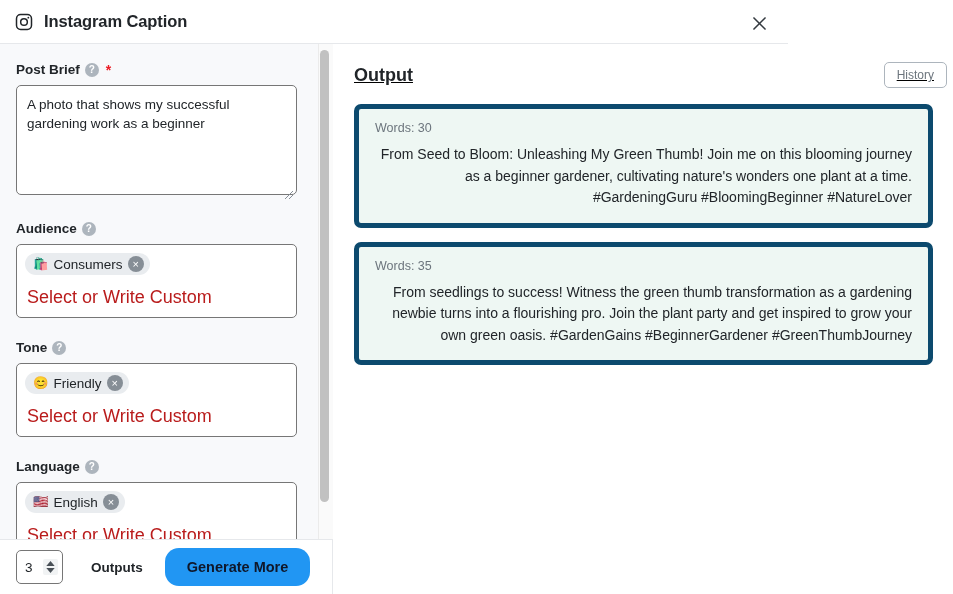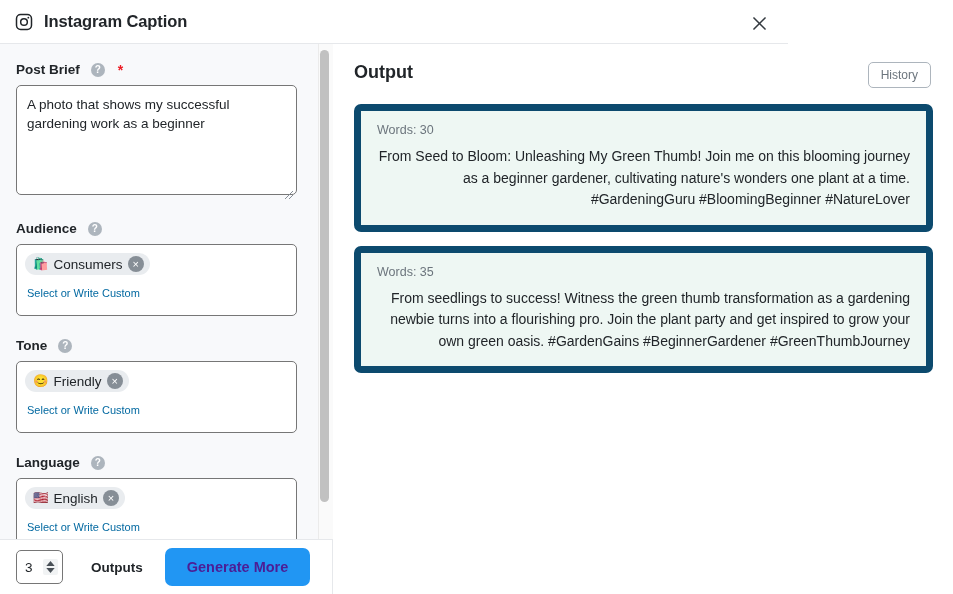--- a/index.html
+++ b/index.html
@@ -30,21 +30,21 @@
   
   .left-panel {
     position:absolute; left:0; top:44px; width:333px; height:495px;
     background:#f8f9fb; border-right:1px solid #e6e8eb;
     overflow:hidden;
   }
   .left-inner { padding:18px 16px 8px 16px; width:333px; }
 
   .field { margin-bottom:22px; }
   .field-label {
-    display:flex; align-items:center; gap:11px;
+    display:flex; align-items:center; gap:5px;
     font-size:13.5px; font-weight:bold; color:#212529; margin-bottom:8px;
   }
   .help-icon {
     display:inline-block; width:14px; height:14px; border-radius:50%;
     background:#adb5bd; color:#fff; font-size:10px; font-weight:bold;
     line-height:14px; text-align:center; font-family:"Liberation Sans", sans-serif;
     cursor:pointer;
   }
   .req-star { color:#ec1c24; font-size:14px; font-weight:bold; line-height:1; margin-left:2px; }
 
@@ -71,21 +71,21 @@
     font-size:13.5px; color:#212529; margin-bottom:2px;
   }
   .chip-emoji { font-size:12.5px; line-height:1; }
   .chip-x {
     width:16px; height:16px; border-radius:50%; background:#868e96;
     color:#fff; font-size:11px; line-height:16px; text-align:center;
     cursor:pointer; font-family:"Liberation Sans", sans-serif;
     display:inline-flex; align-items:center; justify-content:center;
   }
   .tag-placeholder {
-    font-size:11px; color:#0369a1; padding:10px 2px 9px 2px;
+    font-size:18px; color:#b91c1c; padding:10px 2px 9px 2px;
     cursor:text;
   }
 
   
   .lscroll-track {
     position:absolute; left:318px; top:44px; width:15px; height:495px;
     background:#fafafa; border-left:1px solid #ebebeb;
   }
   .lscroll-thumb {
     position:absolute; left:320px; top:50px; width:9px; height:452px;
@@ -103,44 +103,45 @@
     background:#fff; display:flex; align-items:center; justify-content:space-between;
     padding:0 4px 0 8px;
   }
   .spinner-val { font-size:13.5px; color:#212529; }
   .spinner-arrows {
     display:flex; flex-direction:column; gap:2px; background:#f1f3f4;
     border-radius:2px; padding:2px 3px; cursor:pointer;
   }
   .outputs-label { font-size:13.5px; color:#212529; margin-left:28px;font-weight:bold; }
   .gen-btn {
-    margin-left:22px; background:#2196f3; color:#4c1d95; border:none;
-    border-radius:7px; height:38px; padding:0 22px;
+    margin-left:22px; background:#2196f3; color:#0f172a; border:none;
+    border-radius:14px; height:38px; padding:0 22px;
     font-size:14.5px; font-weight:bold; cursor:pointer;
     font-family:"Liberation Sans", sans-serif;
   }
 
   
   .right-panel {
     position:absolute; left:334px; top:44px; width:619px; height:550px;
     background:#ffffff; overflow:hidden;
   }
   .out-head {
-    display:flex; align-items:flex-start; justify-content:space-between;
-    padding:18px 22px 0 20px;
+    display:flex; align-items:center; justify-content:space-between;
+    padding:18px 6px 0 20px;
+    text-decoration:underline;
   }
   .out-title { font-size:18px; font-weight:bold; color:#212529; }
   .history-btn {
     border:1px solid #adb5bd; background:#fff; color:#6c757d;
     border-radius:5px; padding:5px 12px; font-size:12px; cursor:pointer;
     font-family:"Liberation Sans", sans-serif;
   }
   .cards { padding:16px 20px 0 20px; }
   .card {
-    background:#eef7f3; border:7px solid #0c4a6e; border-radius:7px;
+    background:#eef7f3; border:5px solid #0c4a6e; border-radius:7px;
     padding:12px 16px 14px 16px; margin-bottom:14px; cursor:pointer;
   }
   .card-words { font-size:12.5px; color:#6c757d; margin-bottom:9px; }
   .card-text { font-size:14px; color:#212529; line-height:21.5px;text-align:right; }
 </style>
 </head>
 <body>
 
 <div class="app">
 

